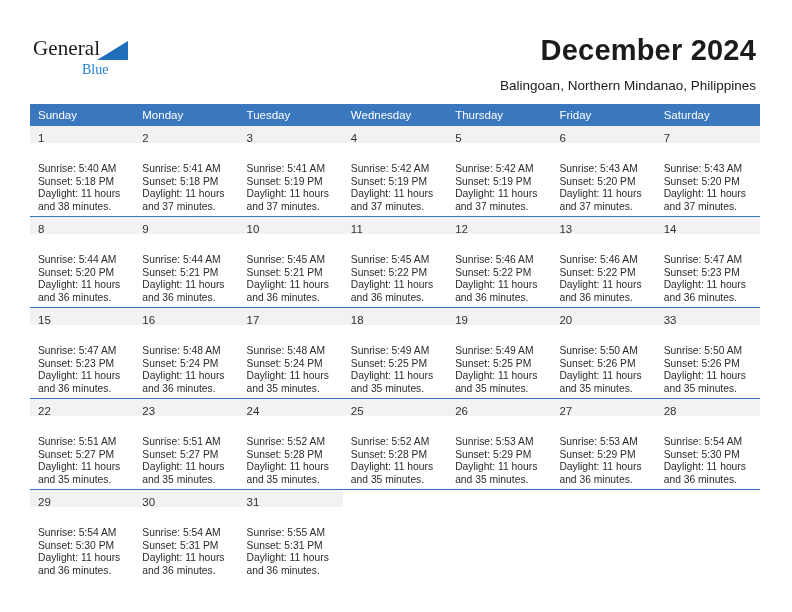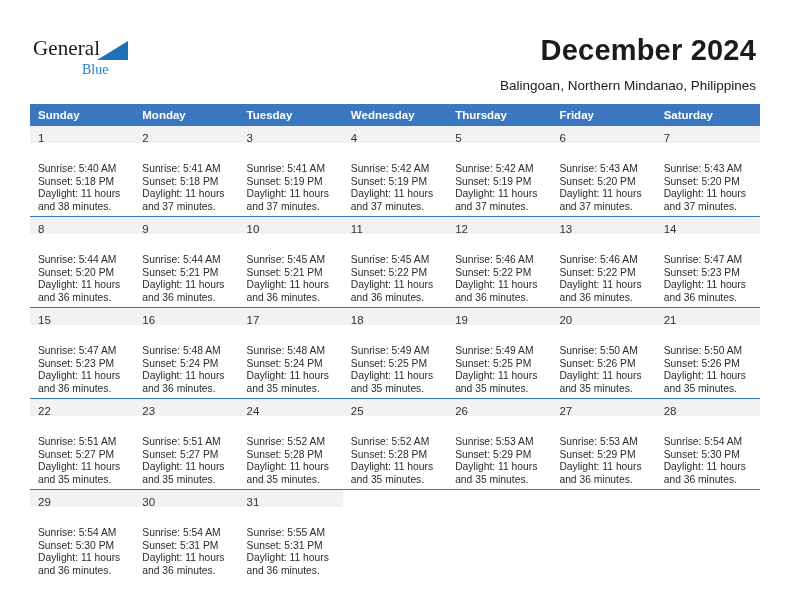--- a/index.html
+++ b/index.html
@@ -95,21 +95,21 @@
     width: 730px;
     border-collapse: collapse;
     table-layout: fixed;
   }
   .calendar col { width: 104.28px; }
 
   thead th {
     background: #3a77bf;
     color: #ffffff;
     font-size: 11.5px;
-    font-weight: bold;
+    font-weight: normal;
     text-align: left;
     padding: 5px 0 5px 8px;
     height: 12px;
     border: none;
   }
 
   tbody tr.week-row > td {
     vertical-align: top;
     padding: 0;
     border: none;
@@ -410,21 +410,21 @@
               <div class="cell-body">
                 <div>Sunrise: 5:50 AM</div>
                 <div>Sunset: 5:26 PM</div>
                 <div>Daylight: 11 hours</div>
                 <div class="daylight-line2">and 35 minutes.</div>
               </div>
             </div>
           </td>
         <td>
             <div class="cell">
-              <div class="daynum-band"><span class="daynum">21</span></div>
+              <div class="daynum-band"><span class="daynum">33</span></div>
               <div class="cell-body">
                 <div>Sunrise: 5:50 AM</div>
                 <div>Sunset: 5:26 PM</div>
                 <div>Daylight: 11 hours</div>
                 <div class="daylight-line2">and 35 minutes.</div>
               </div>
             </div>
           </td>
       </tr>
 

